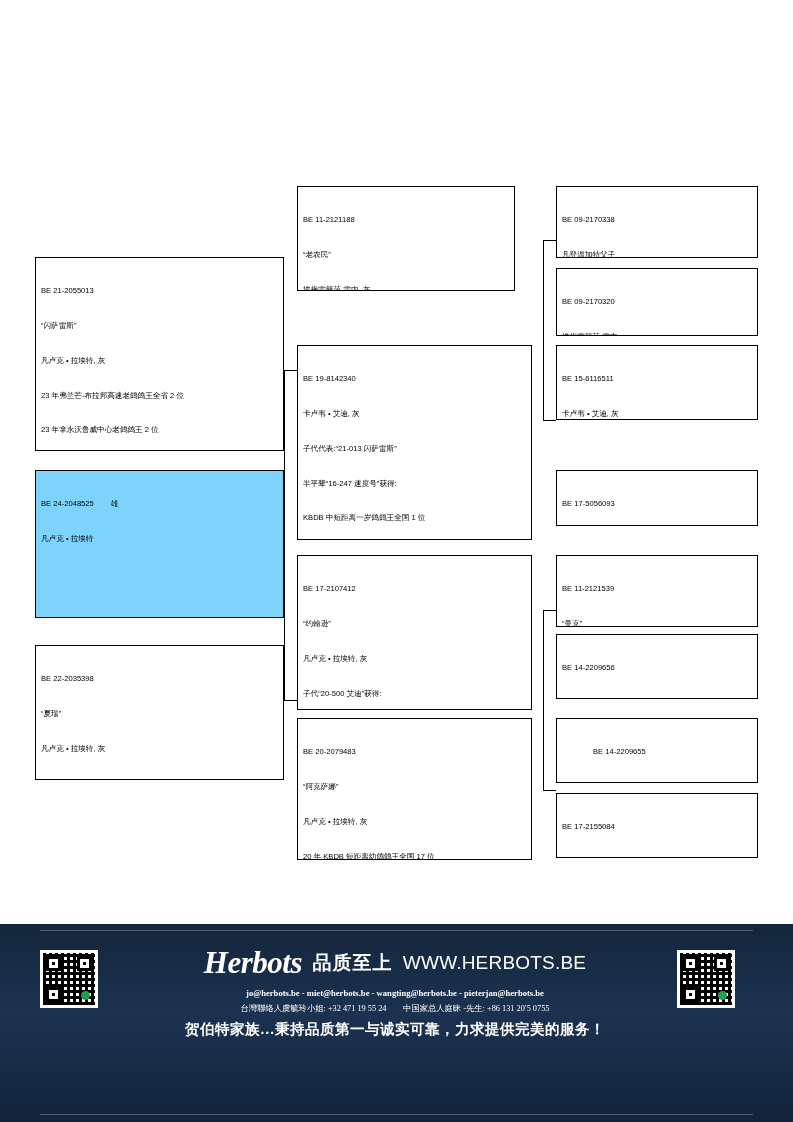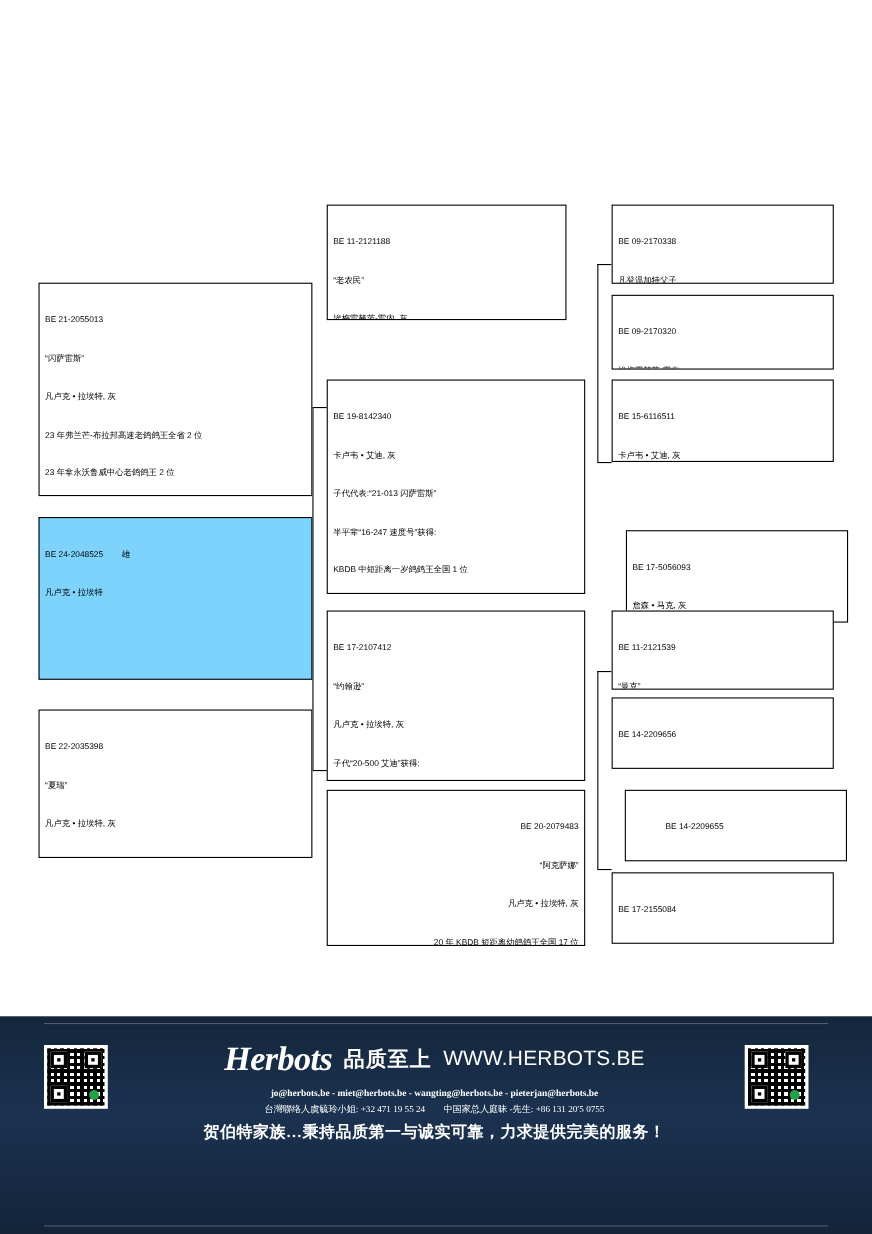--- a/index.html
+++ b/index.html
@@ -165,21 +165,21 @@
     <span class="ln">凡卢克 • 拉埃特, 灰</span>
     <span class="ln">子代“20-500 艾迪”获得:</span>
     
     
     
     
     
     
   </div>
 
-  <div class="box" style="left:297px; top:718px; width:235px; height:142px;text-align:right;">
+  <div class="box" style="left:297px; top:718px; width:235px; height:142px;">
     <span class="ln">BE 20-2079483</span>
     <span class="ln">“阿克萨娜”</span>
     <span class="ln">凡卢克 • 拉埃特, 灰</span>
     <span class="ln">20 年 KBDB 短距离幼鸽鸽王全国 17 位</span>
     
     
     
     
   </div>
 
@@ -193,40 +193,40 @@
     <span class="ln">BE 09-2170320</span>
     <span class="ln">埃梅雷赫茨-雷内</span>
   </div>
 
   <div class="box" style="left:556px; top:345px; width:202px; height:75px;">
     <span class="ln">BE 15-6116511</span>
     <span class="ln">卡卢韦 • 艾迪, 灰</span>
     
   </div>
 
-  <div class="box" style="left:569px; top:470px; width:202px; height:84px;margin-top:12px;">
+  <div class="box" style="left:556px; top:470px; width:202px; height:56px;">
     <span class="ln">BE 17-5056093</span>
     <span class="ln">詹森 • 马克, 灰</span>
     
     
   </div>
 
   <div class="box" style="left:556px; top:555px; width:202px; height:72px;">
     <span class="ln">BE 11-2121539</span>
     <span class="ln">“曼克”</span>
     
   </div>
 
   <div class="box" style="left:556px; top:634px; width:202px; height:65px;">
     <span class="ln">BE 14-2209656</span>
     <span class="ln">“奥利维亚”</span>
     
   </div>
 
-  <div class="box" style="left:568px; top:718px; width:202px; height:65px;padding-left:36px;">
+  <div class="box" style="left:556px; top:718px; width:202px; height:65px;padding-left:36px;">
     <span class="ln">BE 14-2209655</span>
     <span class="ln">“根特”</span>
     
   </div>
 
   <div class="box" style="left:556px; top:793px; width:202px; height:65px;">
     <span class="ln">BE 17-2155084</span>
     <span class="ln">“迪娜”</span>
     
   </div>

